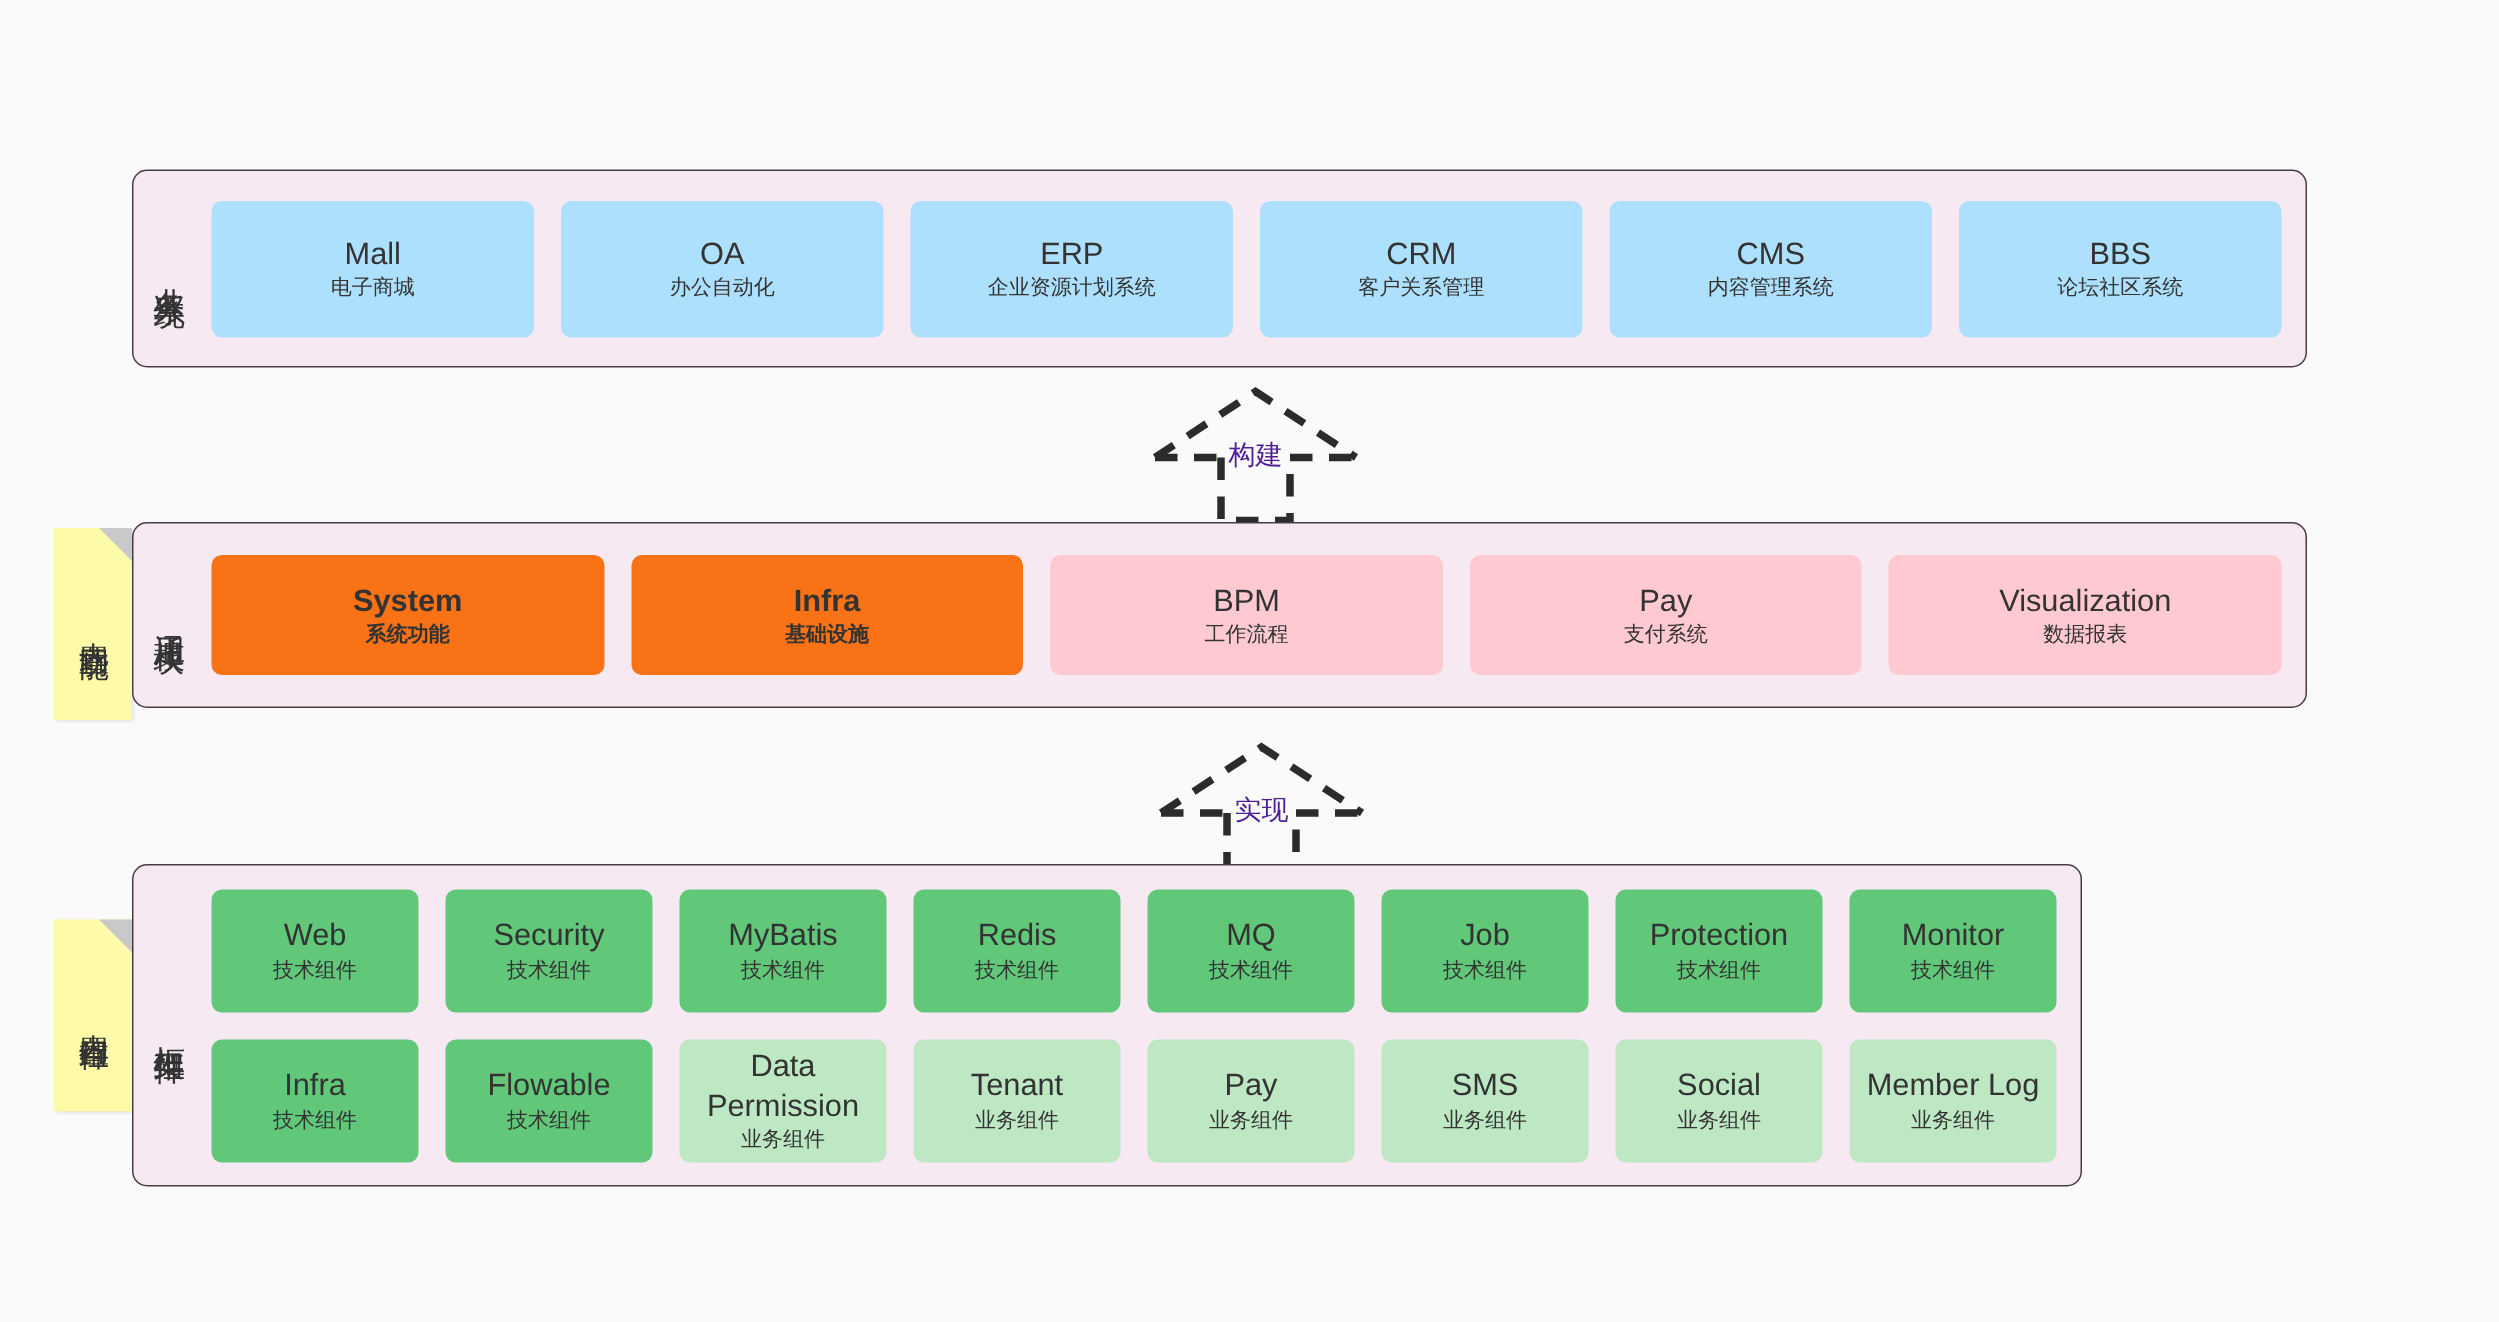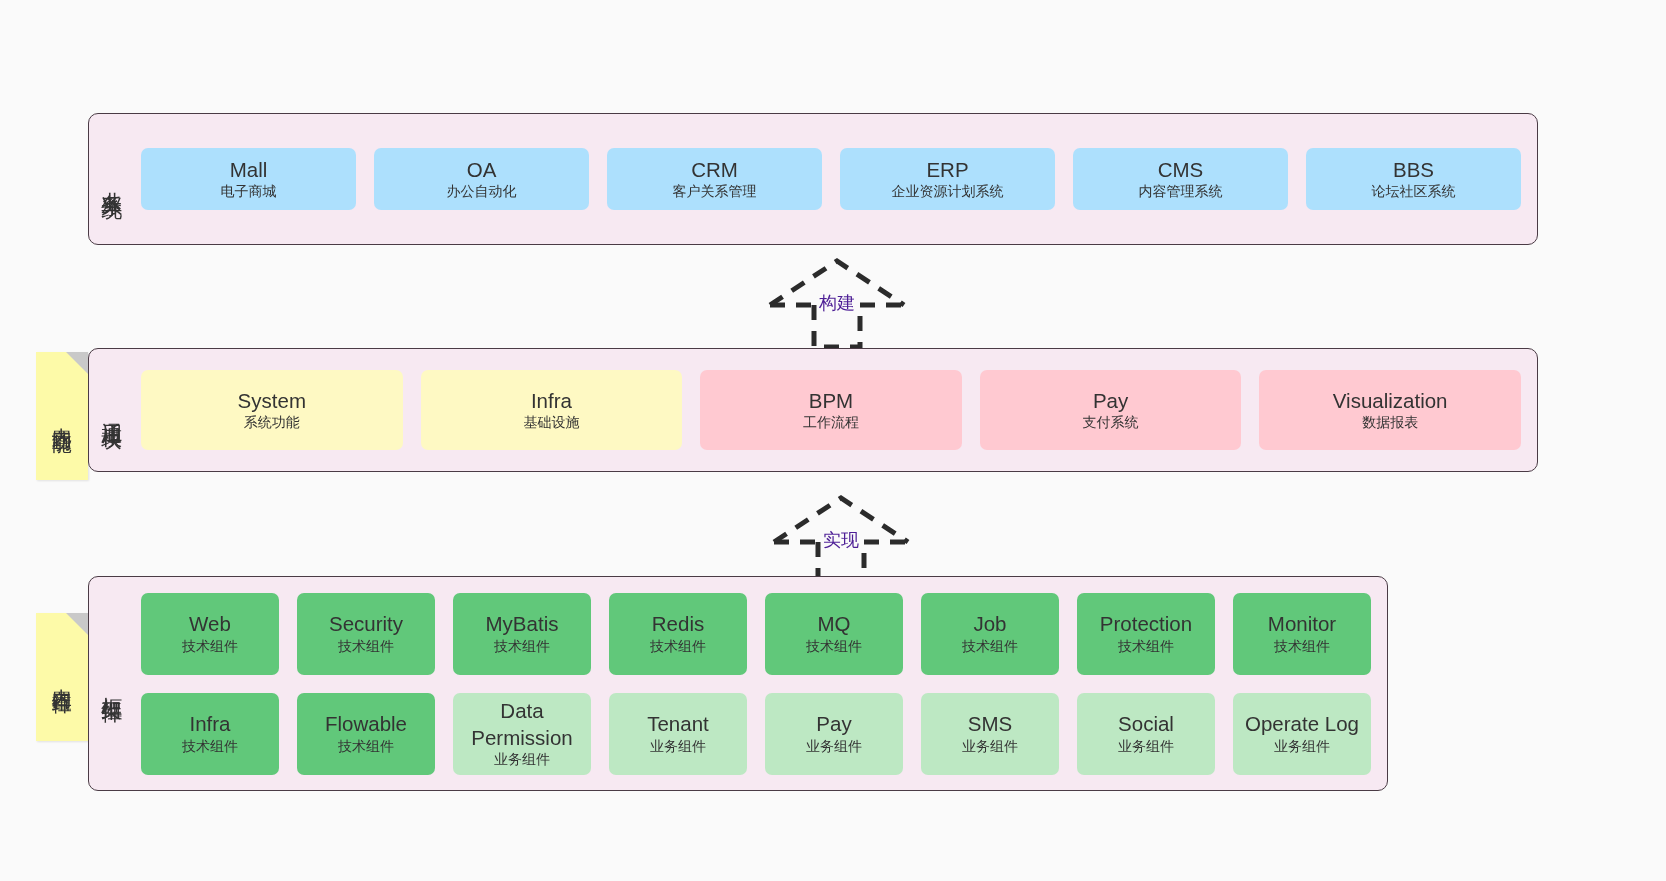--- a/index.html
+++ b/index.html
@@ -71,28 +71,28 @@
     justify-content: center;
     text-align: center;
     line-height: 1.28;
     color: #333333;
     padding: 4px 6px;
   }
   .card .t1 { font-size: 20.5px; }
   .card .t2 { font-size: 14px; }
 
   .card.blue        { background: #ade0fd; }
-  .card.red         { background: #fef9c3; }
+  .card.red         { background: #f97316; font-weight: bold; }
   .card.pink        { background: #ffc9d1; }
   .card.green       { background: #61c87a; }
   .card.lightgreen  { background: #bde8c3; }
 
   
   #layer-business { left: 88px;  top: 113px; width: 1450px; height: 132px; }
-  #layer-business .card { height: 62px; }
+  #layer-business .card { height: 91px; }
 
   #layer-common   { left: 88px;  top: 348px; width: 1450px; height: 124px; }
   #layer-common .card { height: 80px; }
 
   #layer-framework{ left: 88px;  top: 576px; width: 1300px; height: 215px; }
   #layer-framework .card { height: 82px; }
 
   
   .sticky {
     position: absolute;
@@ -155,27 +155,27 @@
           <span class="t1">Mall</span>
           <span class="t2">电子商城</span>
         </div>
 
         <div class="card blue">
           <span class="t1">OA</span>
           <span class="t2">办公自动化</span>
         </div>
 
         <div class="card blue">
+          <span class="t1">ERP</span>
+          <span class="t2">企业资源计划系统</span>
+        </div>
+
+        <div class="card blue">
           <span class="t1">CRM</span>
           <span class="t2">客户关系管理</span>
-        </div>
-
-        <div class="card blue">
-          <span class="t1">ERP</span>
-          <span class="t2">企业资源计划系统</span>
         </div>
 
         <div class="card blue">
           <span class="t1">CMS</span>
           <span class="t2">内容管理系统</span>
         </div>
 
         <div class="card blue">
           <span class="t1">BBS</span>
           <span class="t2">论坛社区系统</span>
@@ -312,21 +312,21 @@
         </div>
         <div class="card lightgreen">
           <span class="t1">SMS</span>
           <span class="t2">业务组件</span>
         </div>
         <div class="card lightgreen">
           <span class="t1">Social</span>
           <span class="t2">业务组件</span>
         </div>
         <div class="card lightgreen">
-          <span class="t1">Operate Log</span>
+          <span class="t1">Member Log</span>
           <span class="t2">业务组件</span>
         </div>
       </div>
 
     </div>
   </div>
 
 </div>
 
 </body></html>

